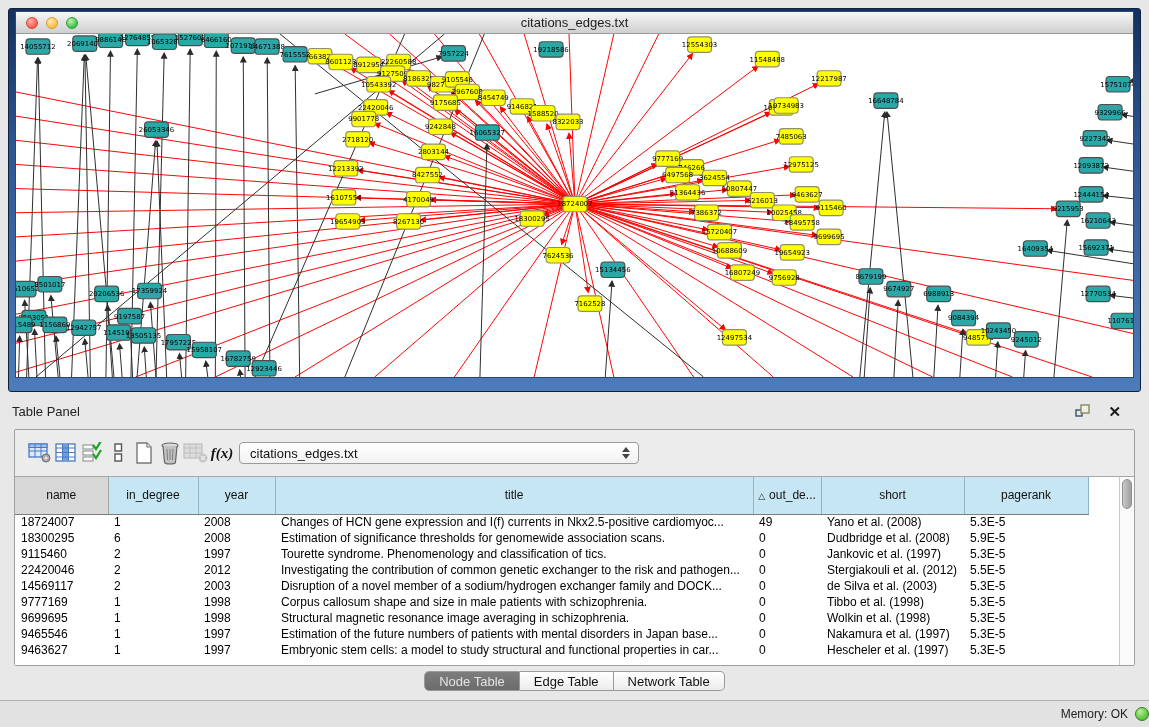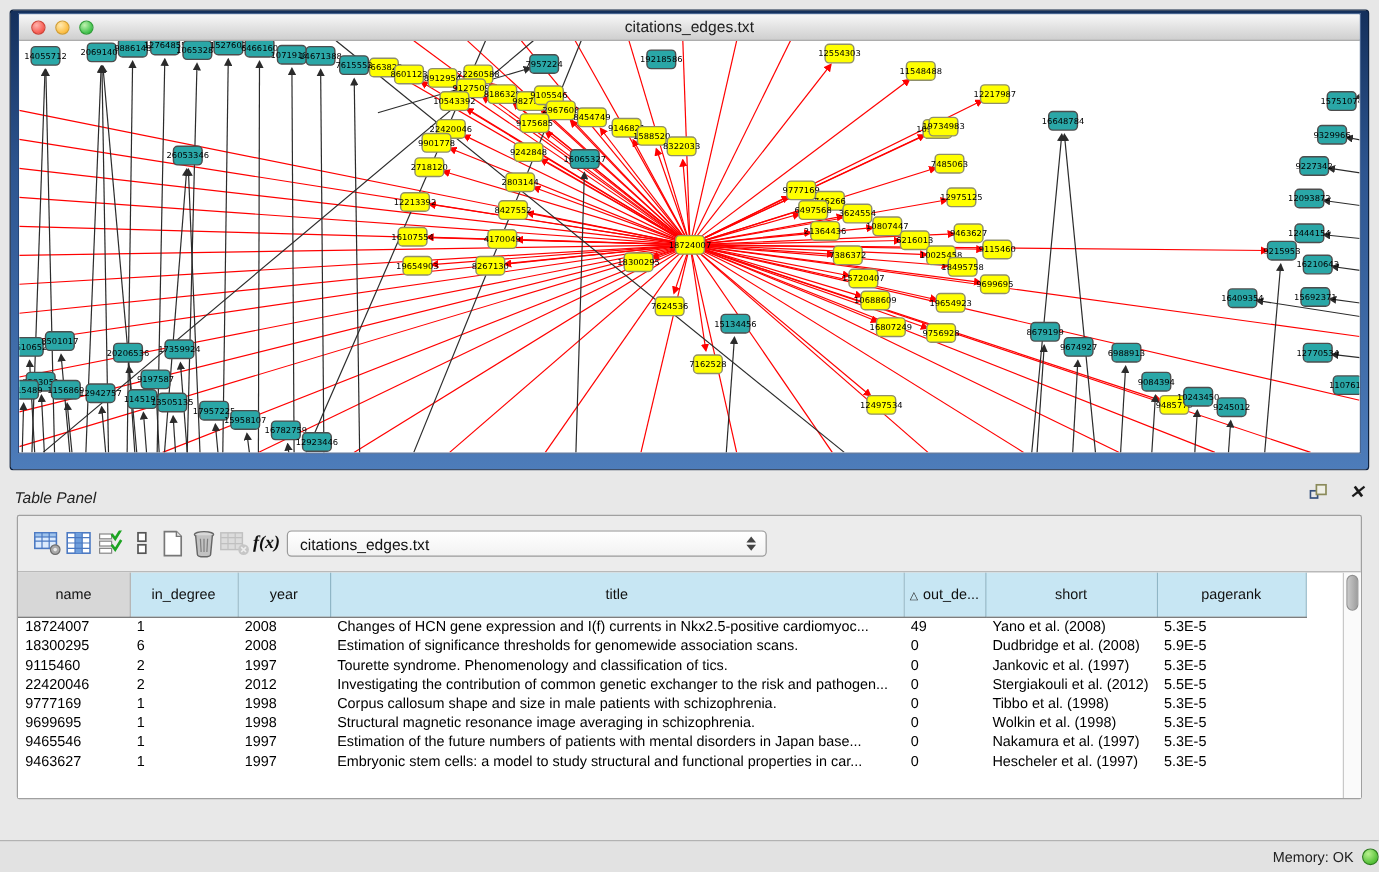--- a/index.html
+++ b/index.html
@@ -19,21 +19,21 @@
   .light { width:12px; height:12px; border-radius:50%; display:inline-block; }
   .light.red   { background:radial-gradient(circle at 35% 30%, #ffb3ad, #f75a50 70%); border:1px solid #cf4438; }
   .light.yellow{ background:radial-gradient(circle at 35% 30%, #ffe9b0, #fcbd41 70%); border:1px solid #d29e33; }
   .light.green { background:radial-gradient(circle at 35% 30%, #c0f2b0, #3fc24b 70%); border:1px solid #2f9e37; }
   .wtitle { position:absolute; left:0; right:0; text-align:center; font-size:13px; color:#1d1d1d; }
   .canvas-wrap { flex:1 1 auto; background:#fff; overflow:hidden; }
   .canvas-wrap svg { width:100%; height:100%; display:block; }
 
   
   .table-panel { position:absolute; top:392px; left:0; right:0; bottom:27px; background:#e8e8e8; }
-  .panel-header { height:30px; padding:8px 12px 0 12px; display:flex; align-items:flex-end;font-style:italic; }
+  .panel-header { height:30px; padding:8px 28px 0 12px; display:flex; align-items:center; }
   .panel-title { font-size:13px; color:#222; }
   .panel-actions { margin-left:auto; display:flex; align-items:center; gap:12px; }
   .xicon { font-size:15px; font-weight:bold; color:#1a1a1a; cursor:default; line-height:1; }
 
   .panel-box { margin:7px 14px 0 14px; height:237px; border:1px solid #a0a0a0; border-radius:2px;
     background:#ececec; display:flex; flex-direction:column; }
   .toolbar { height:46px; flex:0 0 46px; display:flex; align-items:center; padding:0 12px; }
   .tbtn { width:26px; height:24px; display:flex; align-items:center; justify-content:center; }
   .tbtn.disabled { opacity:.45; }
   .fx { font-family:"Liberation Serif", serif; font-style:italic; font-weight:bold; font-size:15px; color:#111; }
@@ -809,20 +809,29 @@
               <tr>
                 <td>22420046</td>
                 <td>2</td>
                 <td>2012</td>
                 <td>Investigating the contribution of common genetic exchanger to the risk and pathogen...</td>
                 <td>0</td>
                 <td>Stergiakouli et al. (2012)</td>
                 <td>5.5E-5</td>
               </tr>
               <tr>
+                <td>14569117</td>
+                <td>2</td>
+                <td>2003</td>
+                <td>Disruption of a novel member of a sodium/hydrogen exchanger family and DOCK...</td>
+                <td>0</td>
+                <td>de Silva et al. (2003)</td>
+                <td>5.3E-5</td>
+              </tr>
+              <tr>
                 <td>9777169</td>
                 <td>1</td>
                 <td>1998</td>
                 <td>Corpus callosum shape and size in male patients with schizophrenia.</td>
                 <td>0</td>
                 <td>Tibbo et al. (1998)</td>
                 <td>5.3E-5</td>
               </tr>
               <tr>
                 <td>9699695</td>
@@ -852,19 +861,24 @@
                 <td>5.3E-5</td>
               </tr>
             </tbody>
         </table>
         <div class="vscroll">
           <div class="vthumb"></div>
         </div>
       </div>
     </div>
 
+    <div class="tabs" id="tabs">
+        <span class="seg selected">Node Table</span>
+        <span class="seg">Edge Table</span>
+        <span class="seg">Network Table</span>
+      </div>
   </div>
 
   <div class="statusbar">
     <span>Memory: OK</span>
     <span class="memdot"></span>
   </div>
 </div>
 
 </body></html>

